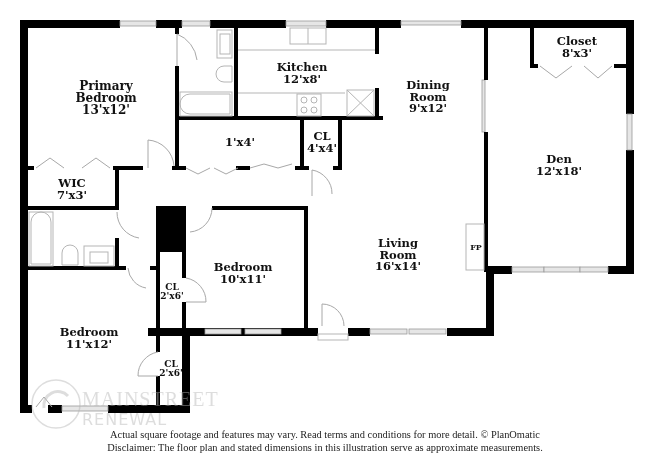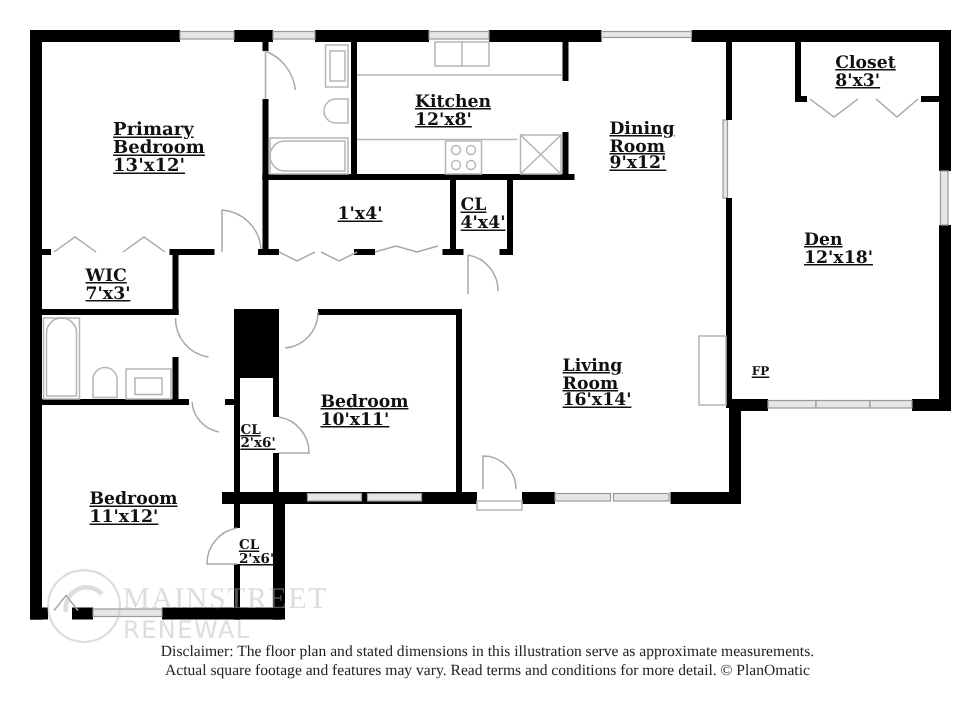--- a/index.html
+++ b/index.html
@@ -2,25 +2,25 @@
 <html><head>
 <meta charset="utf-8">
 <style>
   html, body { margin: 0; padding: 0; background: #ffffff; }
   body { width: 650px; height: 473px; position: relative; overflow: hidden; font-family: "DejaVu Serif", serif; }
   #plan { position: absolute; left: 0; top: 0; width: 650px; height: 473px; }
   .wall { fill: #000000; }
   .fixture { fill: none; stroke: #b5b5b5; stroke-width: 1; }
   .win { fill: #e6e6e6; stroke: #9a9a9a; stroke-width: 0.8; }
   .door { fill: none; stroke: #a8a8a8; stroke-width: 1; }
-  .room-label { position: absolute; font-family: "DejaVu Serif", serif; font-weight: bold; color: #111; line-height: 1.0; transform: translateX(-50%); white-space: nowrap; text-decoration: underline; }
+  .room-label { position: absolute; text-align: center; font-family: "DejaVu Serif", serif; font-weight: bold; color: #111; line-height: 1.0; transform: translateX(-50%); white-space: nowrap; }
   .lg { font-size: 12px; }
   .md { font-size: 11.5px; }
   .sm { font-size: 9px; }
-  .fp { font-size: 8px; margin-left: 31px; }
+  .fp { font-size: 8px; }
   .wm { position: absolute; font-family: "DejaVu Sans", sans-serif; color: rgba(180,180,180,0.45); letter-spacing: 1px; }
   .disclaimer { position: absolute; left: 0; width: 650px; text-align: center; font-family: "Liberation Serif", serif; font-size: 10.4px; color: #222; line-height: 1.25; }
 </style>
 </head>
 <body>
 
 <svg id="plan" viewBox="0 0 650 473" xmlns="http://www.w3.org/2000/svg">
 
   <g>
 
@@ -258,15 +258,15 @@
 <div>
   <svg style="position:absolute; left:30px; top:378px;" width="52" height="52" viewBox="0 0 52 52">
     <circle cx="26" cy="26" r="24" fill="none" stroke="rgba(180,180,180,0.45)" stroke-width="1.5"></circle>
     <path d="M14 30 a14 14 0 0 1 24 -12" fill="none" stroke="rgba(180,180,180,0.45)" stroke-width="3"></path>
   </svg>
   <div class="wm" style="left:82px; top:388px; font-size:20px;font-family:Liberation Serif, serif;">MAINSTREET</div>
   <div class="wm" style="left:82px; top:410px; font-size:16px;">RENEWAL</div>
 </div>
 
 <div class="disclaimer" style="top:428px;">
+  <div>Actual square footage and features may vary. Read terms and conditions for more detail. © PlanOmatic</div>
   <div>Disclaimer: The floor plan and stated dimensions in this illustration serve as approximate measurements.</div>
-  <div>Actual square footage and features may vary. Read terms and conditions for more detail. © PlanOmatic</div>
 </div>
 
 </body></html>

